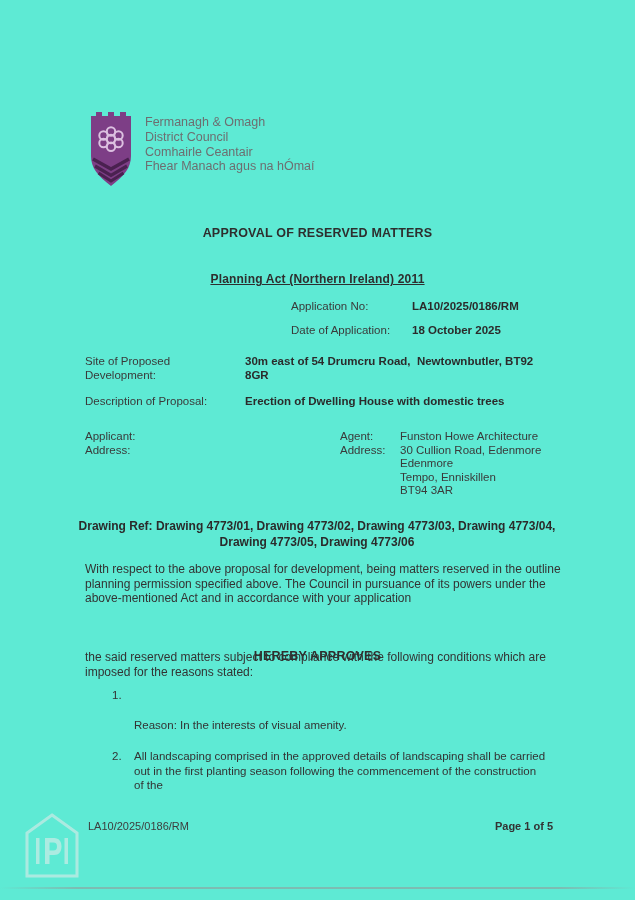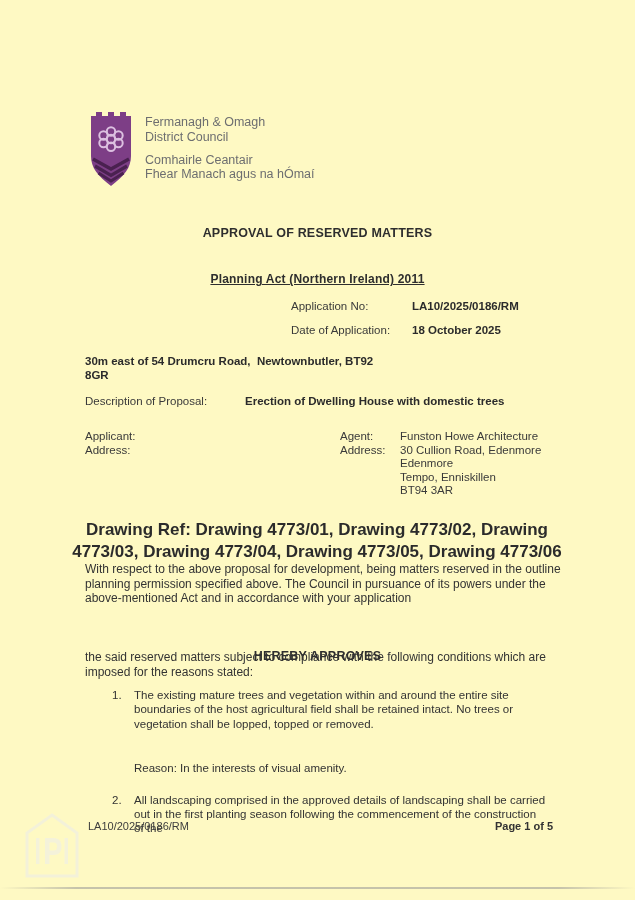--- a/index.html
+++ b/index.html
@@ -4,26 +4,26 @@
 <style>
   * { box-sizing: border-box; margin: 0; padding: 0; }
   html, body { width: 635px; height: 900px; }
   body {
     font-family: "Liberation Sans", sans-serif;
     background: #ffffff;
     color: #333333;
     position: relative;
     overflow: hidden;
   }
-  .page { position: absolute; inset: 0; background: #fef9c3; }
+  .page { position: absolute; inset: 0; background: #5eead4; }
 
   
   .logo { position: absolute; left: 88px; top: 110px; display: flex; gap: 11px; }
   .logo-text { padding-top: 5px; color: #6d6e70; font-size: 12.5px; line-height: 1.18; }
-  .logo-text .group + .group { margin-top: 8px; }
+  .logo-text .group + .group { margin-top: 0; }
 
   
   .center-head {
     position: absolute; left: 0; right: 0; text-align: center;
     font-weight: bold; font-size: 12.5px; color: #2e2e2e; letter-spacing: 0.2px;
   }
   .title    { top: 226px; }
   .subtitle { top: 272px; font-size: 12px; text-decoration: underline; }
 
   
@@ -42,21 +42,21 @@
   
   .parties { position: absolute; left: 85px; top: 430px; width: 466px; font-size: 11.5px; line-height: 1.18; }
   .applicant-block { position: absolute; left: 0; top: 0; color: #3a3a3a; }
   .agent-block { position: absolute; left: 255px; top: 0; display: flex; }
   .agent-labels { width: 60px; color: #3a3a3a; }
   .agent-values { width: 160px; color: #3a3a3a; }
 
   
   .drawing-ref {
     position: absolute; left: 72px; top: 519px; width: 490px;
-    text-align: center; font-weight: bold; font-size: 17px; color: #2b2b2b; line-height: 1.3;
+    text-align: center; font-weight: bold; font-size: 12px; color: #2b2b2b; line-height: 1.3;
   }
 
   
   .para { position: absolute; left: 85px; font-size: 12px; line-height: 1.22; color: #333; }
   .intro-para   { top: 562px; width: 478px; }
   .hereby       { top: 649px; }
   .approves-para{ top: 650px; width: 462px; }
 
   
   .conditions { position: absolute; left: 112px; top: 688px; width: 440px; font-size: 11.5px; line-height: 1.25; color: #333; }
@@ -122,20 +122,21 @@
       <span class="lab">Application No:</span>
       <span class="val">LA10/2025/0186/RM</span>
     </div>
     <div class="row">
       <span class="lab">Date of Application:</span>
       <span class="val">18 October 2025</span>
     </div>
   </div>
 
   <div class="field-row site-row">
+    <span class="lab">Site of Proposed Development:</span>
     <span class="val">30m east of 54 Drumcru Road,  Newtownbutler, BT92 8GR</span>
   </div>
   <div class="field-row desc-row">
     <span class="lab">Description of Proposal:</span>
     <span class="val">Erection of Dwelling House with domestic trees</span>
   </div>
 
   <div class="parties">
     <div class="applicant-block">
       <div>Applicant:</div>
@@ -159,21 +160,20 @@
   <div class="drawing-ref">Drawing Ref: Drawing 4773/01, Drawing 4773/02, Drawing 4773/03, Drawing 4773/04, Drawing 4773/05, Drawing 4773/06</div>
 
   <div class="para intro-para">With respect to the above proposal for development, being matters reserved in the outline planning permission specified above. The Council in pursuance of its powers under the above-mentioned Act and in accordance with your application</div>
   <div class="center-head hereby">HEREBY APPROVES</div>
   <div class="para approves-para">the said reserved matters subject to compliance with the following conditions which are imposed for the reasons stated:</div>
 
   <div class="conditions">
     <div class="condition">
       <span class="num">1.</span>
       <div class="body">
-        <div>The existing mature trees and vegetation within and around the entire site boundaries of the host agricultural field shall be retained intact. No trees or vegetation shall be lopped, topped or removed.</div>
         <div class="reason">Reason: In the interests of visual amenity.</div>
       </div>
     </div>
     <div class="condition">
       <span class="num">2.</span>
       <div class="body">
         <div>All landscaping comprised in the approved details of landscaping shall be carried out in the first planting season following the commencement of the construction of the</div>
       </div>
     </div>
   </div>

